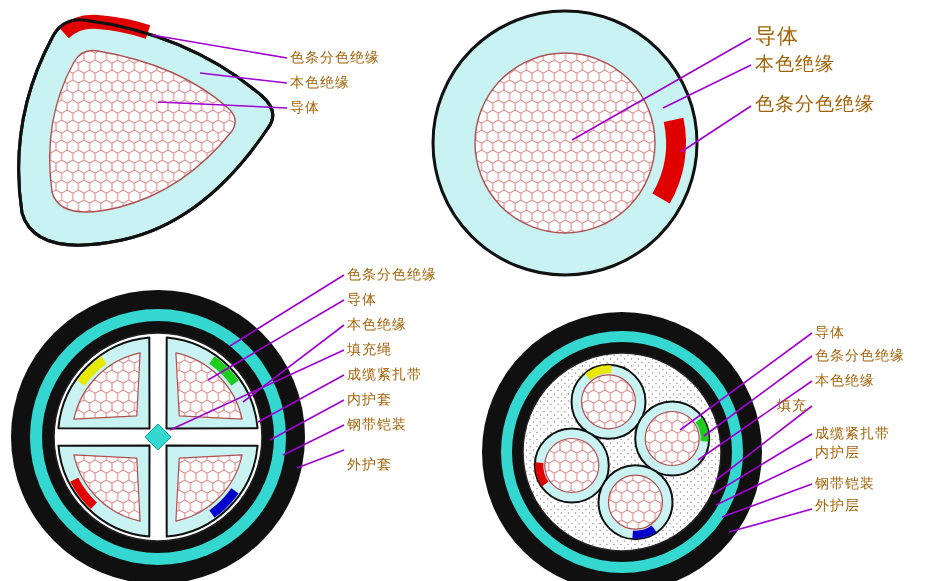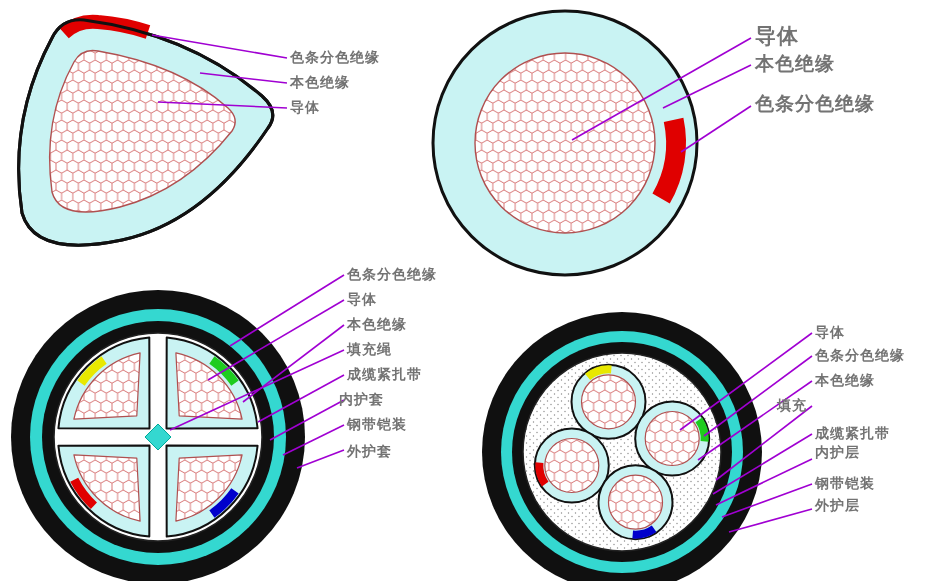--- a/index.html
+++ b/index.html
@@ -3,21 +3,21 @@
 <meta charset="utf-8">
 <style>
   * { margin:0; padding:0; box-sizing:border-box; }
   html,body { background:#ffffff; }
   #canvas {
     position:relative; width:945px; height:581px; background:#ffffff;
     overflow:hidden; font-family:"DejaVu Sans","Liberation Sans",sans-serif;
   }
   #canvas svg { position:absolute; left:0; top:0; }
   .label {
-    position:absolute; font-weight:bold; color:#737373;
+    position:absolute; font-weight:normal; color:#a16207;
     white-space:nowrap; line-height:1.15; letter-spacing:1px;
   }
   .s14 { font-size:14px; }
   .s19 { font-size:19px; }
   .s21 { font-size:21px; }
 </style>
 </head>
 <body>
 
 <div id="canvas">
@@ -130,23 +130,23 @@
 
   <div class="label s21" style="left:755px;top:24px">导体</div>
   <div class="label s19" style="left:755px;top:53px">本色绝缘</div>
   <div class="label s19" style="left:755px;top:93px">色条分色绝缘</div>
 
   <div class="label s14" style="left:347px;top:266px">色条分色绝缘</div>
   <div class="label s14" style="left:347px;top:291px">导体</div>
   <div class="label s14" style="left:347px;top:316px">本色绝缘</div>
   <div class="label s14" style="left:347px;top:341px">填充绳</div>
   <div class="label s14" style="left:347px;top:366px">成缆紧扎带</div>
-  <div class="label s14" style="left:339px;top:391px">内护套</div>
+  <div class="label s14" style="left:347px;top:391px">内护套</div>
   <div class="label s14" style="left:347px;top:416px">钢带铠装</div>
-  <div class="label s14" style="left:347px;top:443px">外护套</div>
+  <div class="label s14" style="left:347px;top:456px">外护套</div>
 
   <div class="label s14" style="left:815px;top:324px">导体</div>
   <div class="label s14" style="left:815px;top:347px">色条分色绝缘</div>
   <div class="label s14" style="left:815px;top:372px">本色绝缘</div>
   <div class="label s14" style="left:777px;top:397px">填充</div>
   <div class="label s14" style="left:815px;top:425px">成缆紧扎带</div>
   <div class="label s14" style="left:815px;top:444px">内护层</div>
   <div class="label s14" style="left:815px;top:475px">钢带铠装</div>
   <div class="label s14" style="left:815px;top:497px">外护层</div>
 

